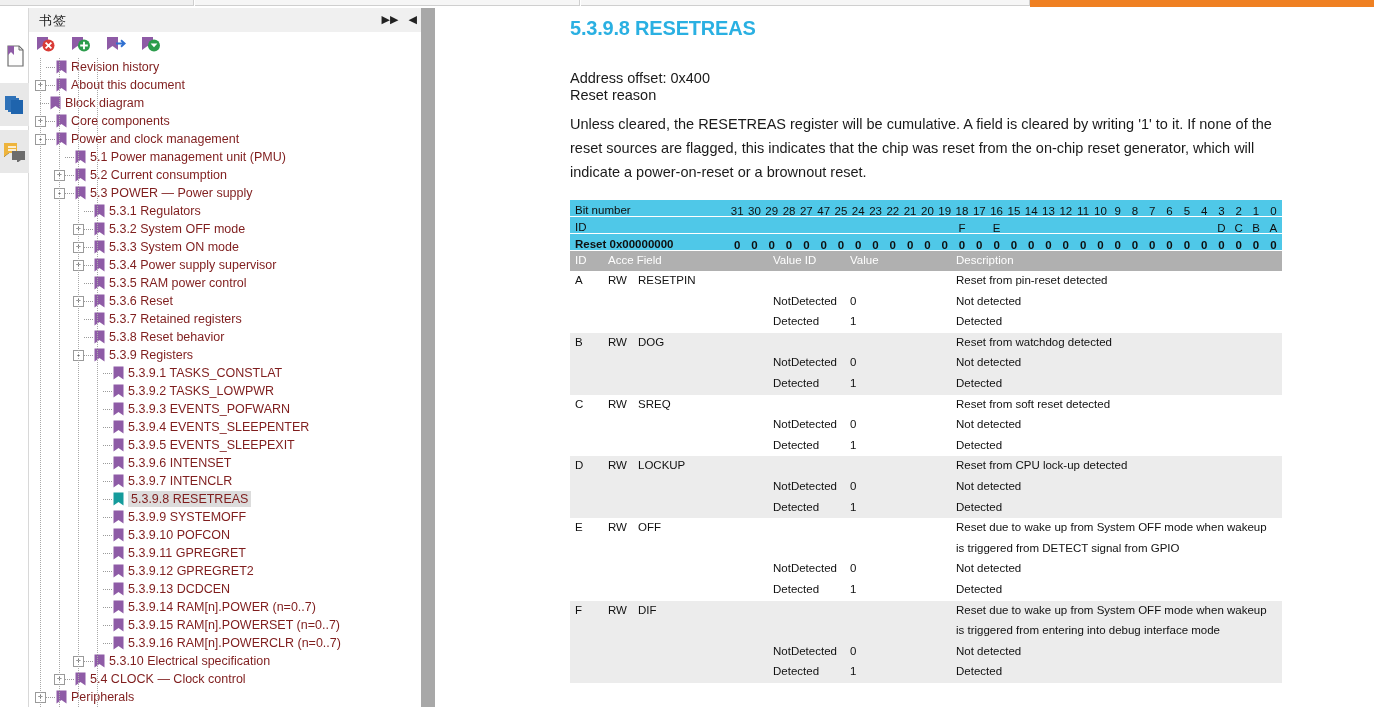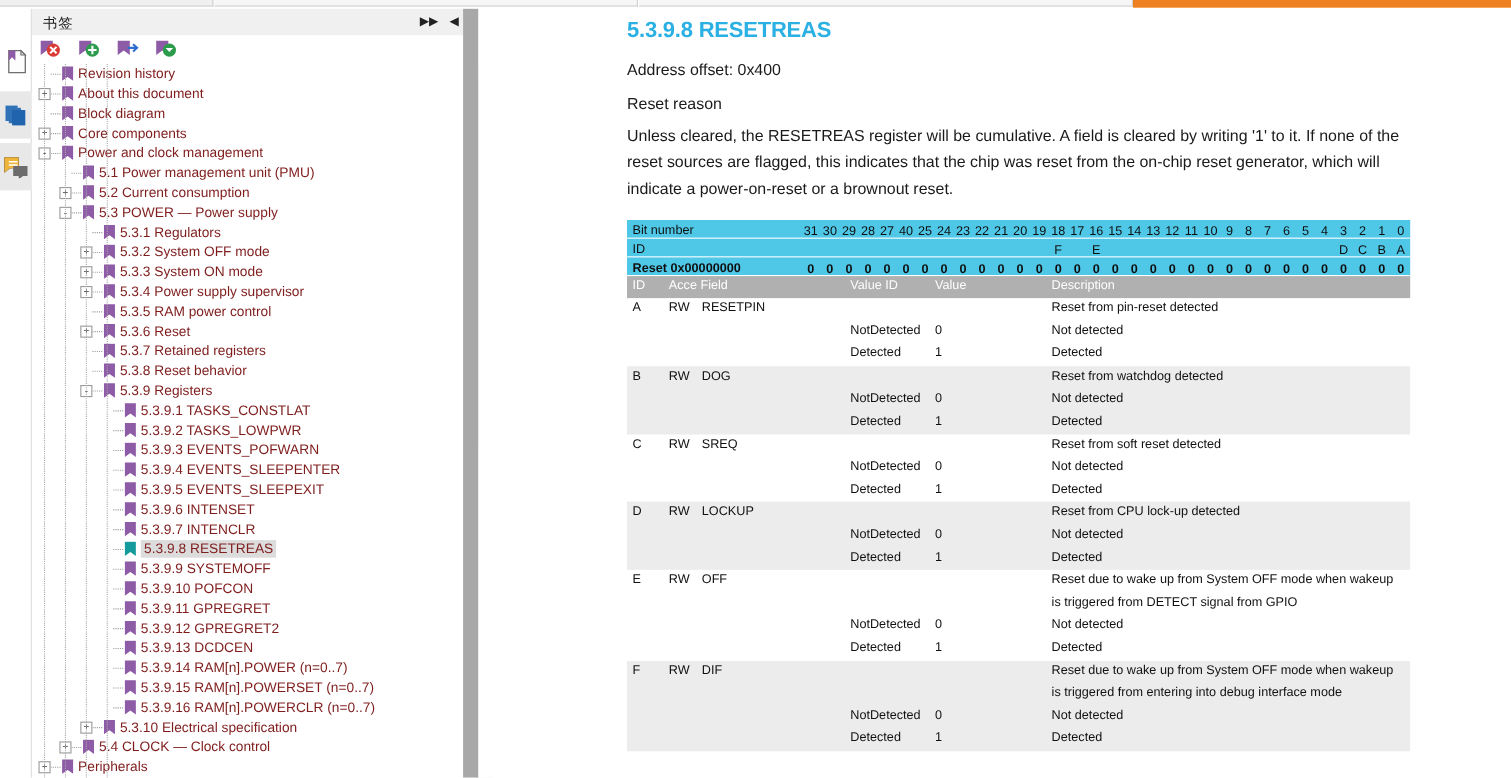--- a/index.html
+++ b/index.html
@@ -103,21 +103,21 @@
 
   h1.reg-title {
     position:absolute; left:135px; top:9px; margin:0;
     font-size:20px; font-weight:bold; color:#2ab0e2;
     font-family:"Liberation Sans", sans-serif; letter-spacing:-0.2px;
   }
   .p-line {
     position:absolute; left:135px; font-size:14.5px; color:#1a1a1a;
     font-family:"Liberation Sans", sans-serif;
   }
-  .p-addr { top:48px; }
+  .p-addr { top:62px; }
   .p-reason { top:79px;text-align:right; }
   .p-body { top:104px; width:705px; line-height:24px; }
 
   
   .regtable { position:absolute; left:135px; top:192px; width:712px; }
 
   .rt-head { position:relative; width:712px; background:#4fc8e8; }
   .rt-row-h { position:relative; height:17px; border-bottom:1px solid #ffffff; }
   .rt-row-h .lbl { position:absolute; left:5px; top:4px; font-size:11.5px; color:#0f0f0f; }
   .rt-row-h .lbl.bold { font-weight:bold; }
@@ -234,21 +234,21 @@
         <div class="tnode" style="padding-left: 6px;">
           <div class="expander">+</div>
           <div class="dots"></div>
           <div class="bmk">
             <svg width="11" height="14" viewBox="0 0 11 14">
               <path d="M0.5 0.5 h10 v13 l-5 -3.6 l-5 3.6 z" fill="#8e5ba6"></path>
             </svg>
           </div>
           <span class="tlabel">About this document</span>
         </div>
-        <div class="tnode" style="padding-left: 6px;">
+        <div class="tnode" style="">
           <div class="expander none"></div>
           <div class="dots"></div>
           <div class="bmk">
             <svg width="11" height="14" viewBox="0 0 11 14">
               <path d="M0.5 0.5 h10 v13 l-5 -3.6 l-5 3.6 z" fill="#8e5ba6"></path>
             </svg>
           </div>
           <span class="tlabel">Block diagram</span>
         </div>
         <div class="tnode" style="padding-left: 6px;">
@@ -684,21 +684,21 @@
       <div class="regtable">
         <div class="rt-head">
           <div class="rt-row-h">
             <span class="lbl">Bit number</span>
             <div class="bits" id="bits-row">
                 <div class="bit">31</div>
                 <div class="bit">30</div>
                 <div class="bit">29</div>
                 <div class="bit">28</div>
                 <div class="bit">27</div>
-                <div class="bit">40</div>
+                <div class="bit">47</div>
                 <div class="bit">25</div>
                 <div class="bit">24</div>
                 <div class="bit">23</div>
                 <div class="bit">22</div>
                 <div class="bit">21</div>
                 <div class="bit">20</div>
                 <div class="bit">19</div>
                 <div class="bit">18</div>
                 <div class="bit">17</div>
                 <div class="bit">16</div>

